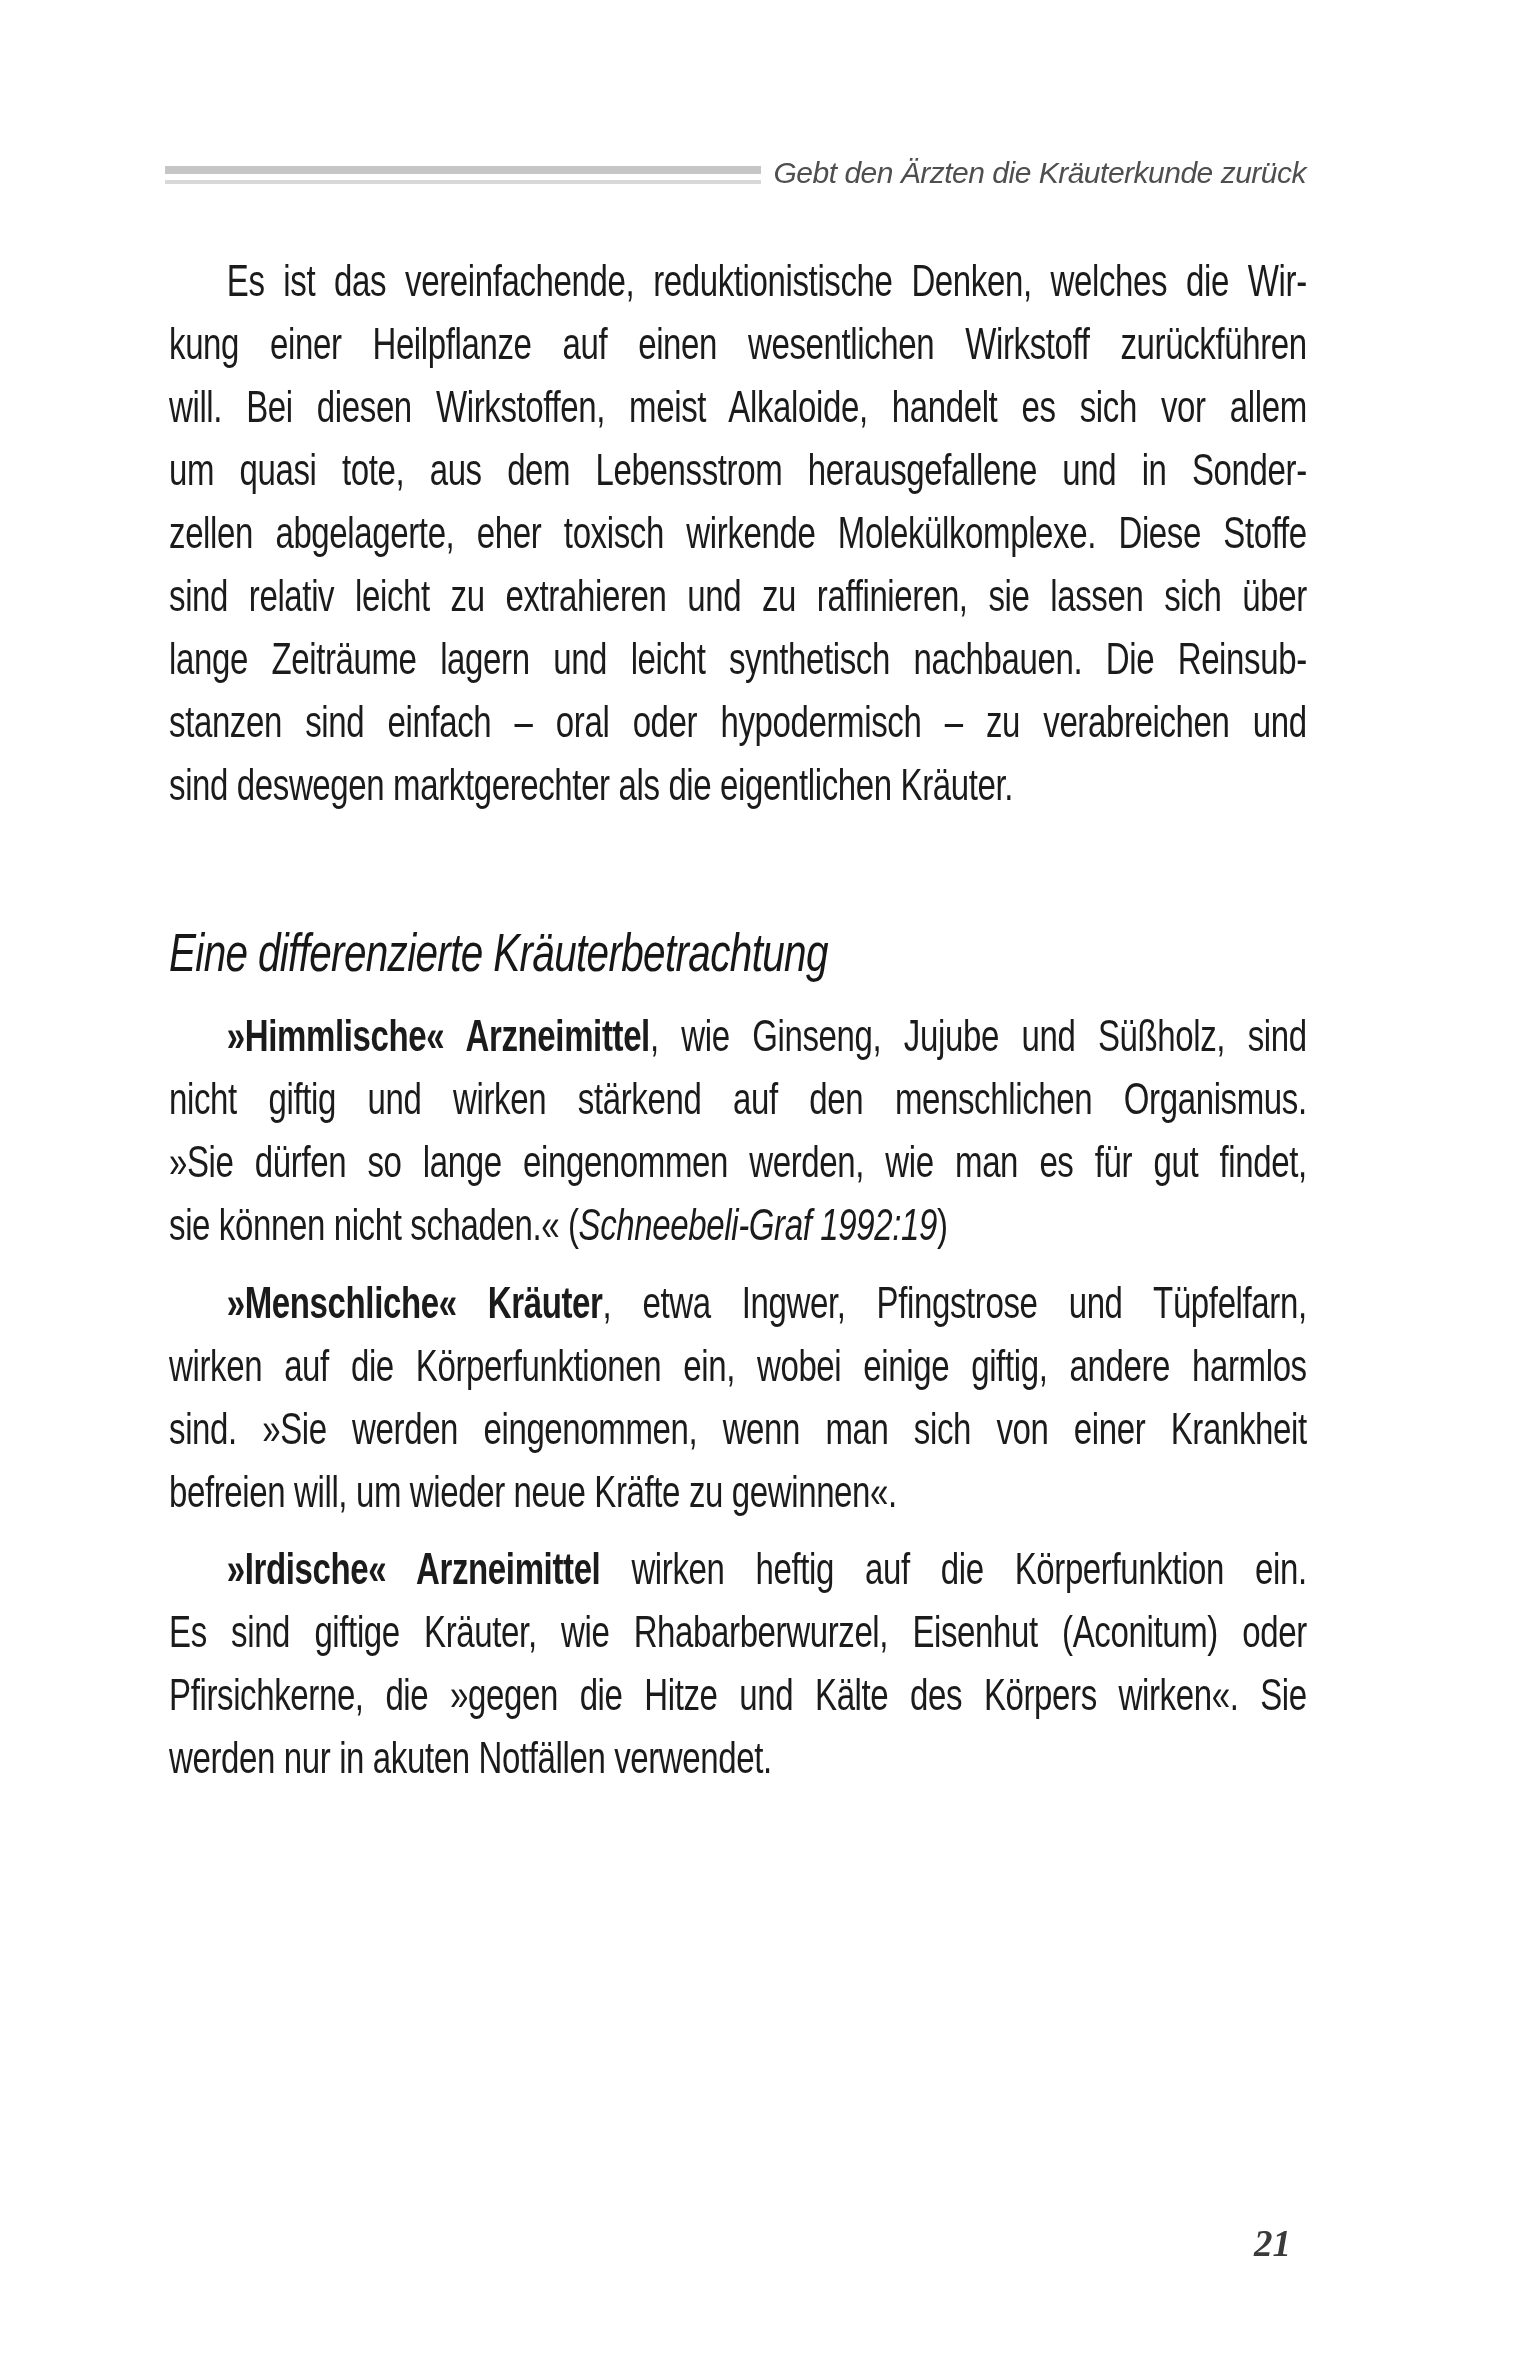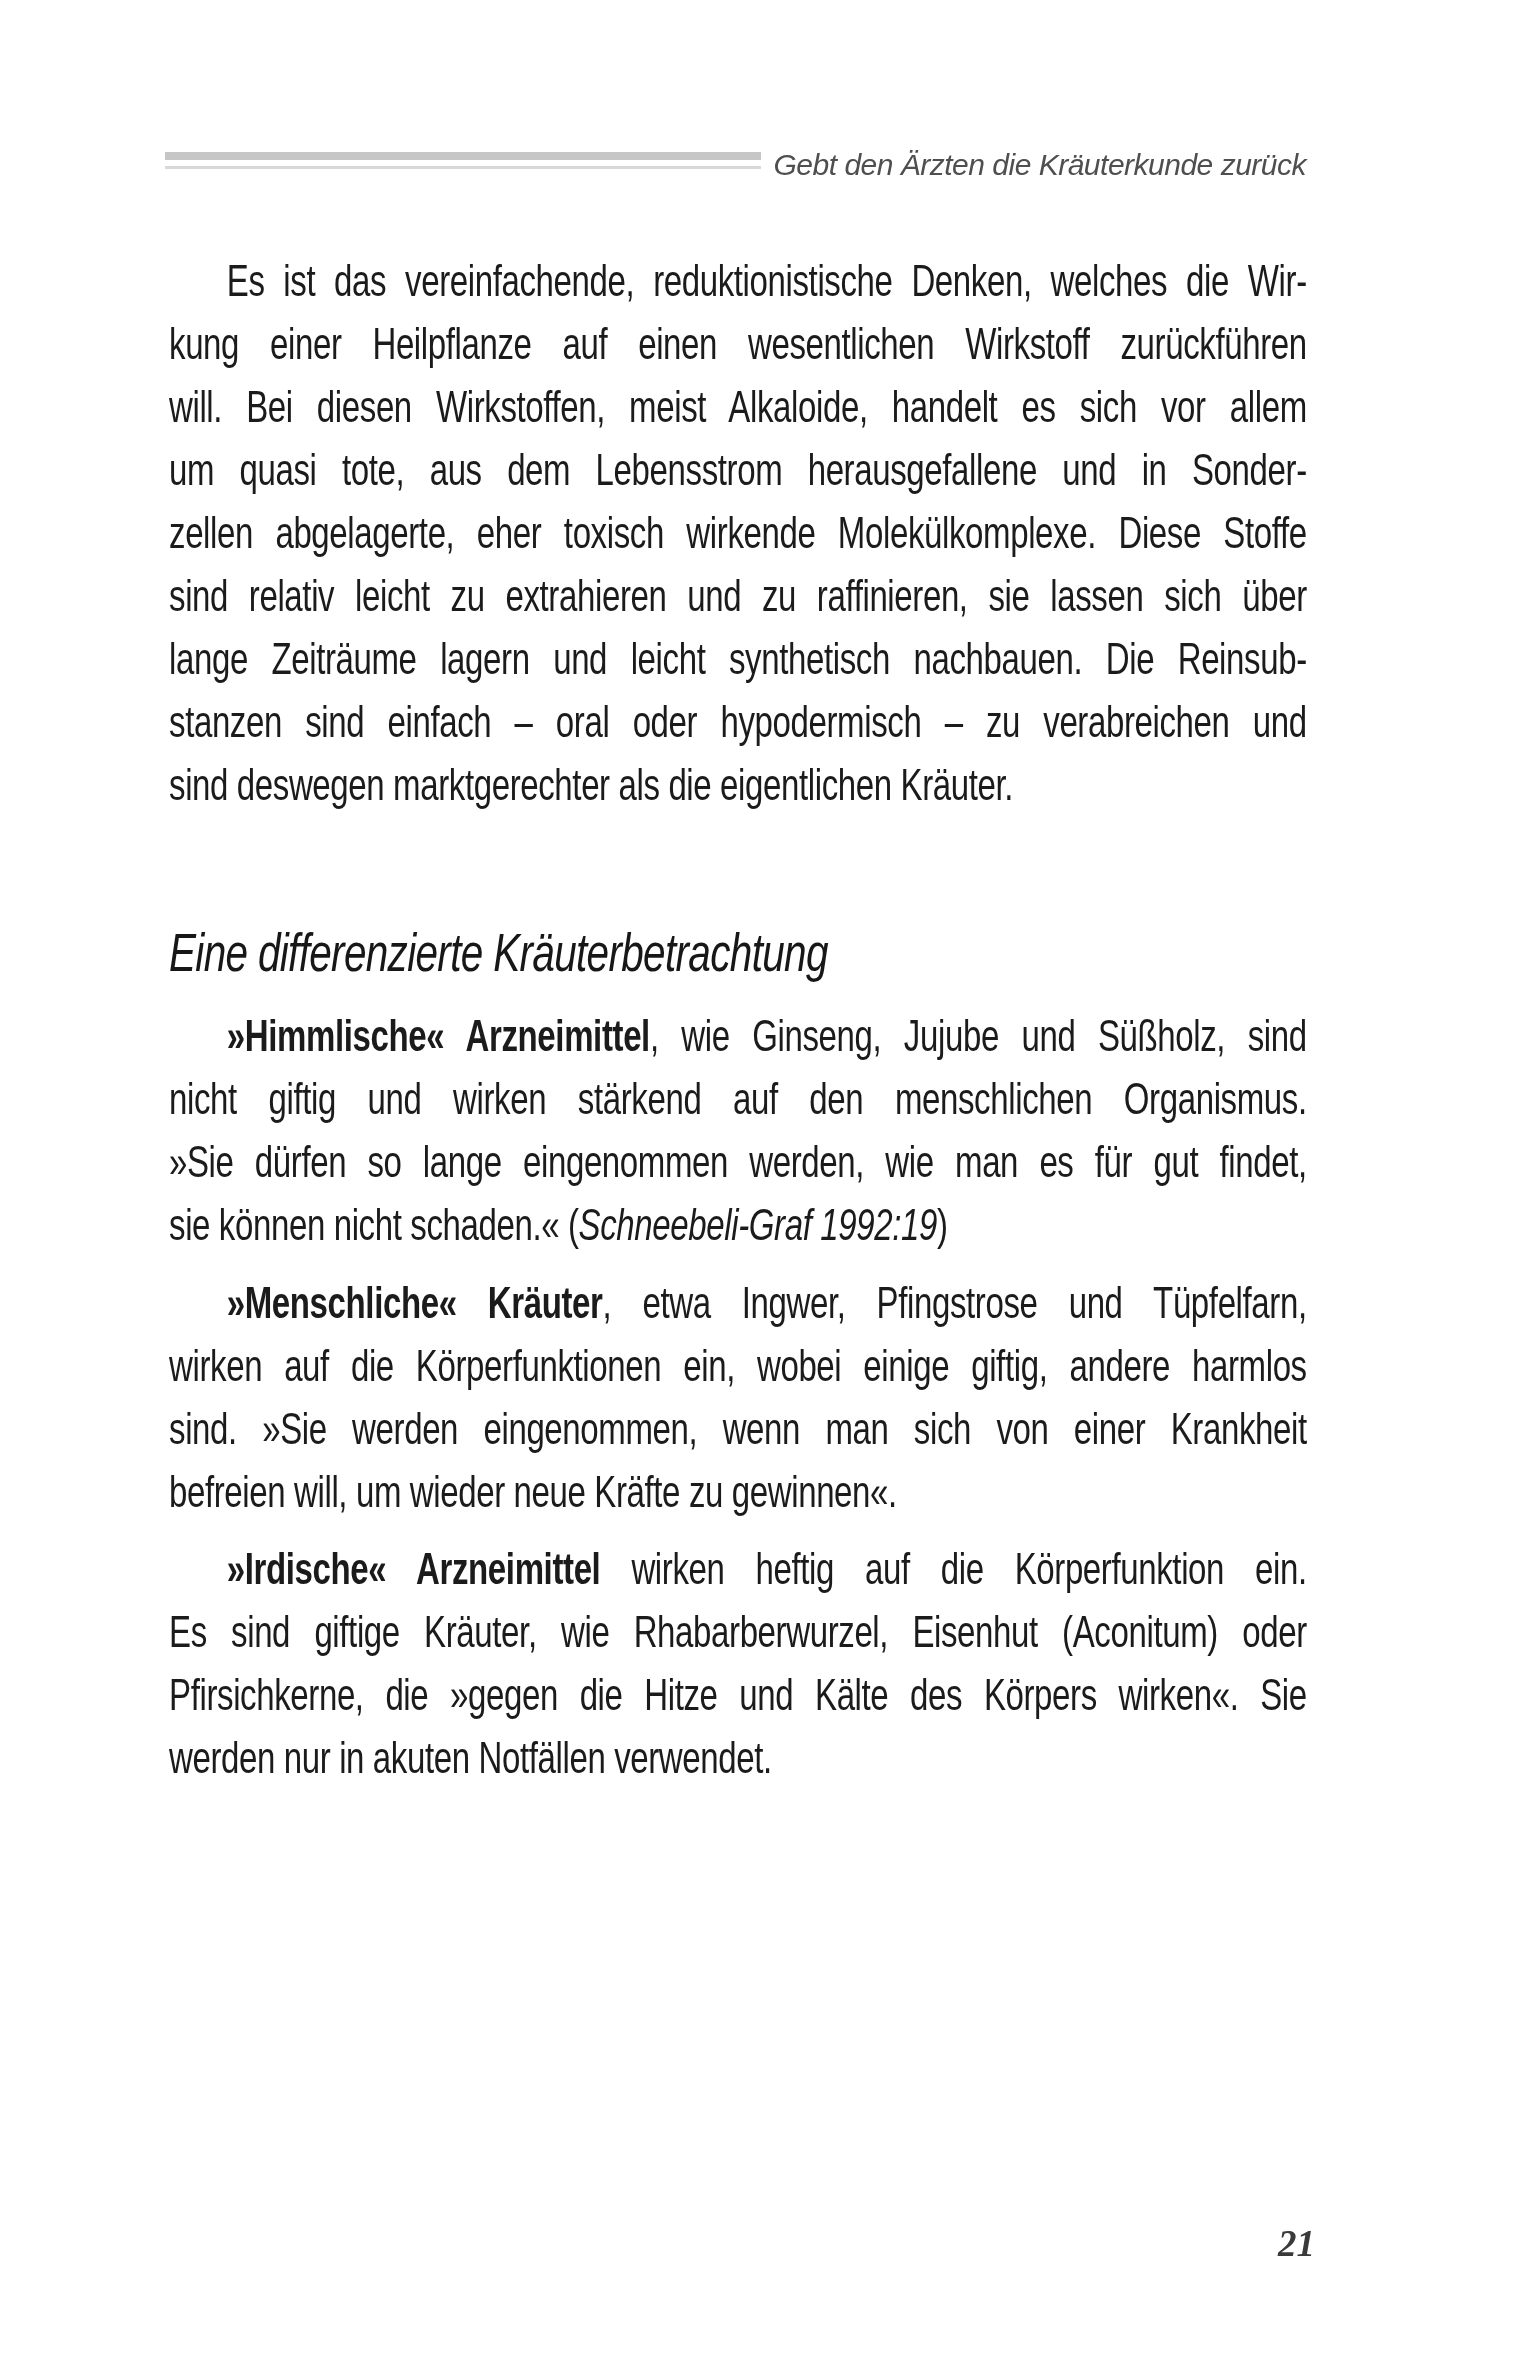--- a/index.html
+++ b/index.html
@@ -9,25 +9,25 @@
     height: 2375px;
     background: #ffffff;
     overflow: hidden;
     font-family: "Liberation Sans", sans-serif;
     color: #1b1b1b;
   }
 
   
   .running-header {
     position: absolute;
-    top: 148px;
+    top: 156px;
     left: 165px;
     width: 1141px;
     display: flex;
-    align-items: flex-start;
+    align-items: center;
   }
   .header-rules {
     flex: 1 1 auto;
     display: flex;
     flex-direction: column;
     gap: 5.6px;
     margin-right: 13px;
     padding-top: 3.7px;
   }
   .rule-thick { height: 8.3px; background: #c6c6c6; }
@@ -82,21 +82,21 @@
     transform: scaleX(0.75);
     transform-origin: 0 0;
     white-space: nowrap;
     color: #171717;
   }
 
   
   .page-footer {
     position: absolute;
     top: 2222px;
-    left: 178px;
+    left: 154px;
     width: 1137px;
     text-align: right;
   }
   .page-number {
     font-family: "Liberation Serif", serif;
     font-weight: bold;
     font-style: italic;
     font-size: 37px;
     color: #3a3a3a;
   }

